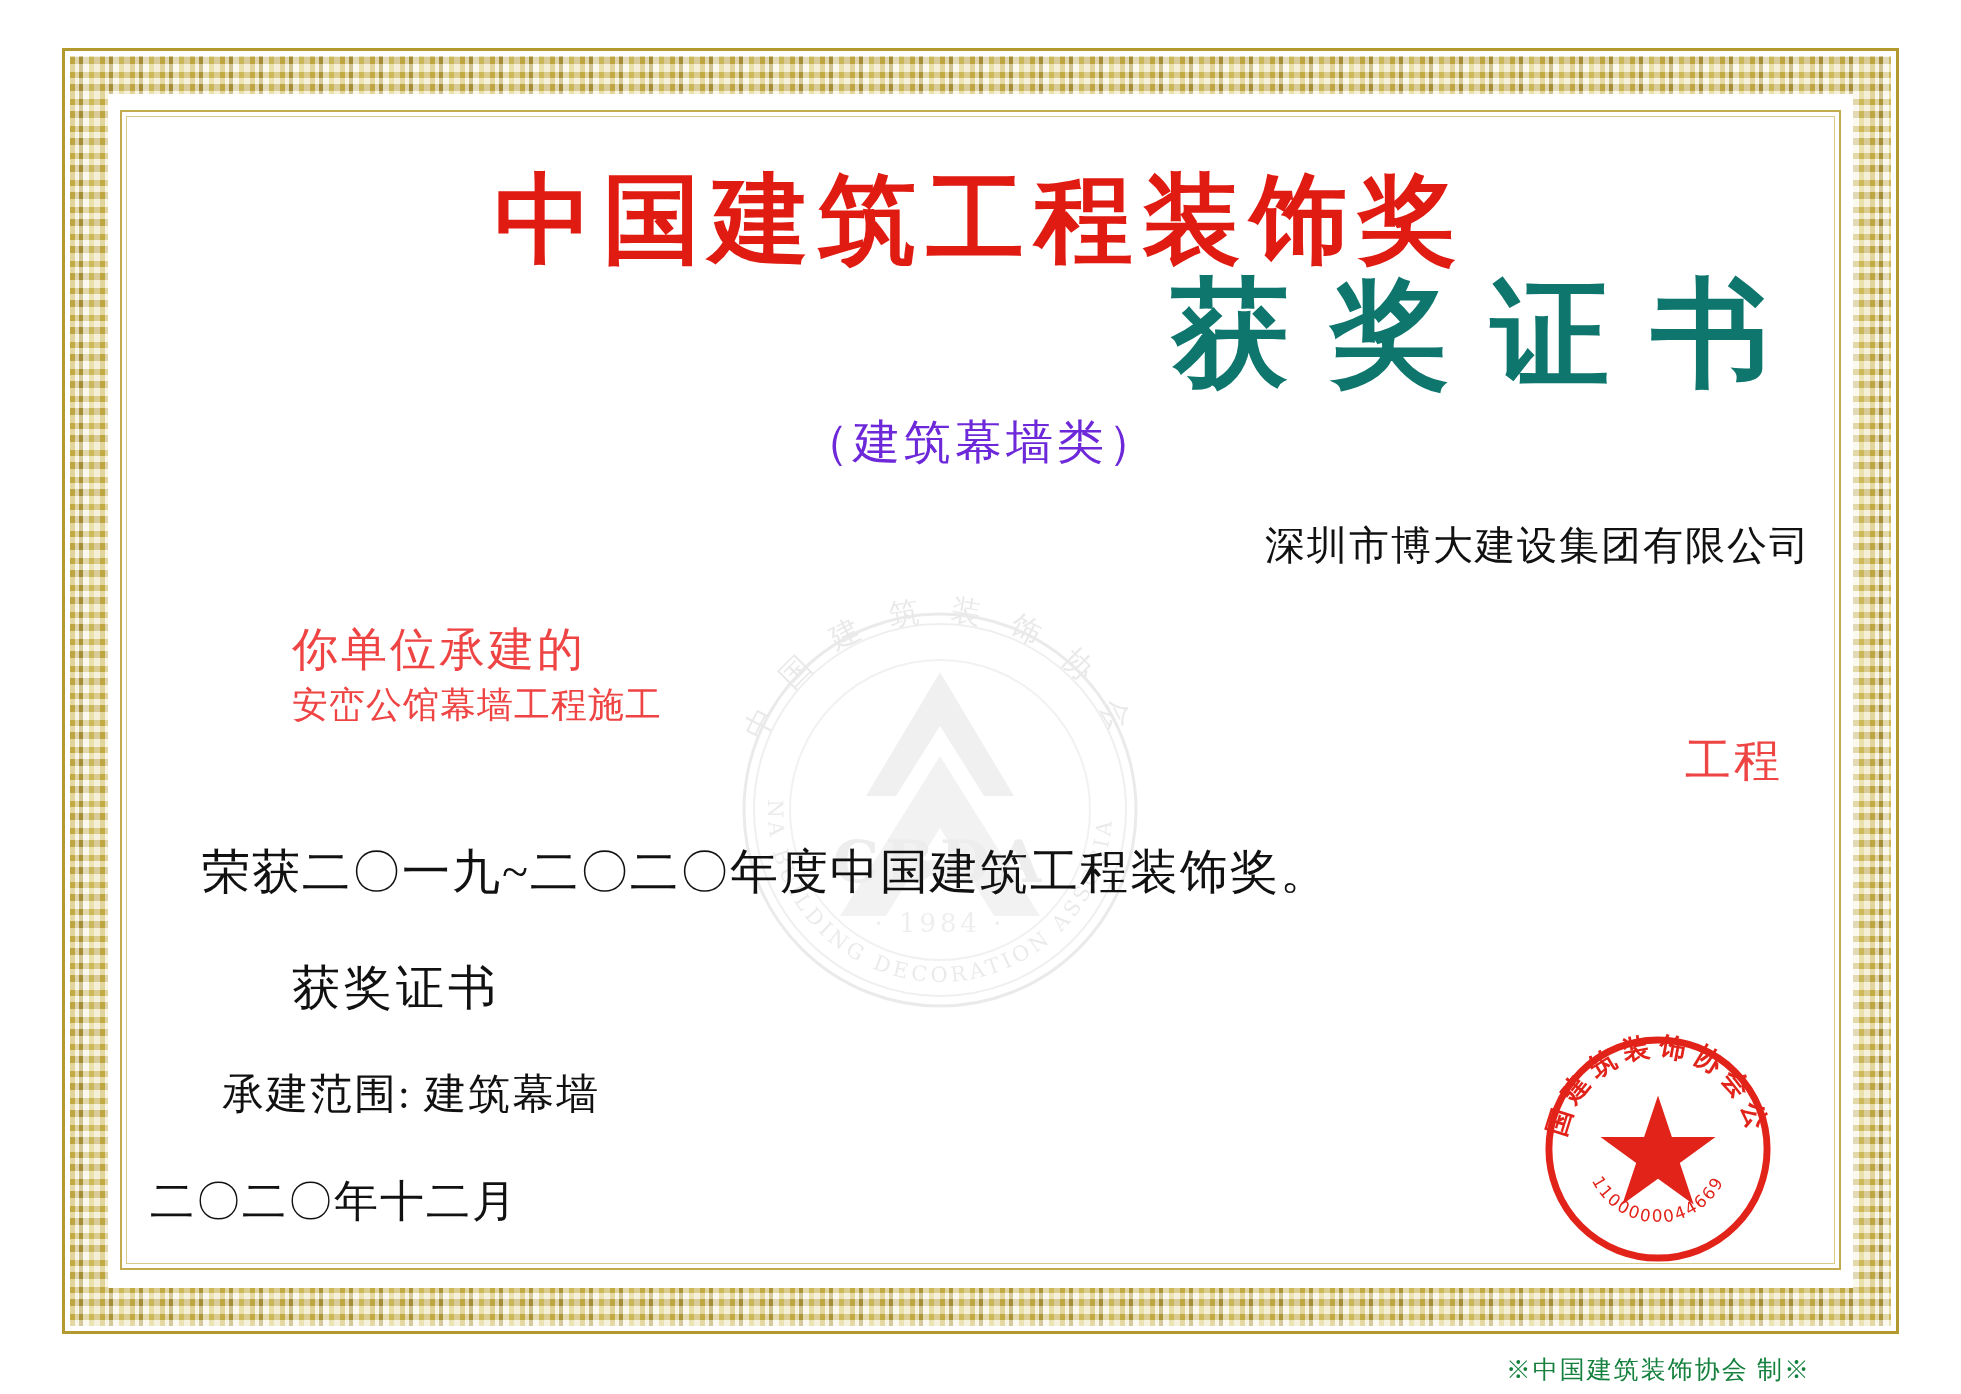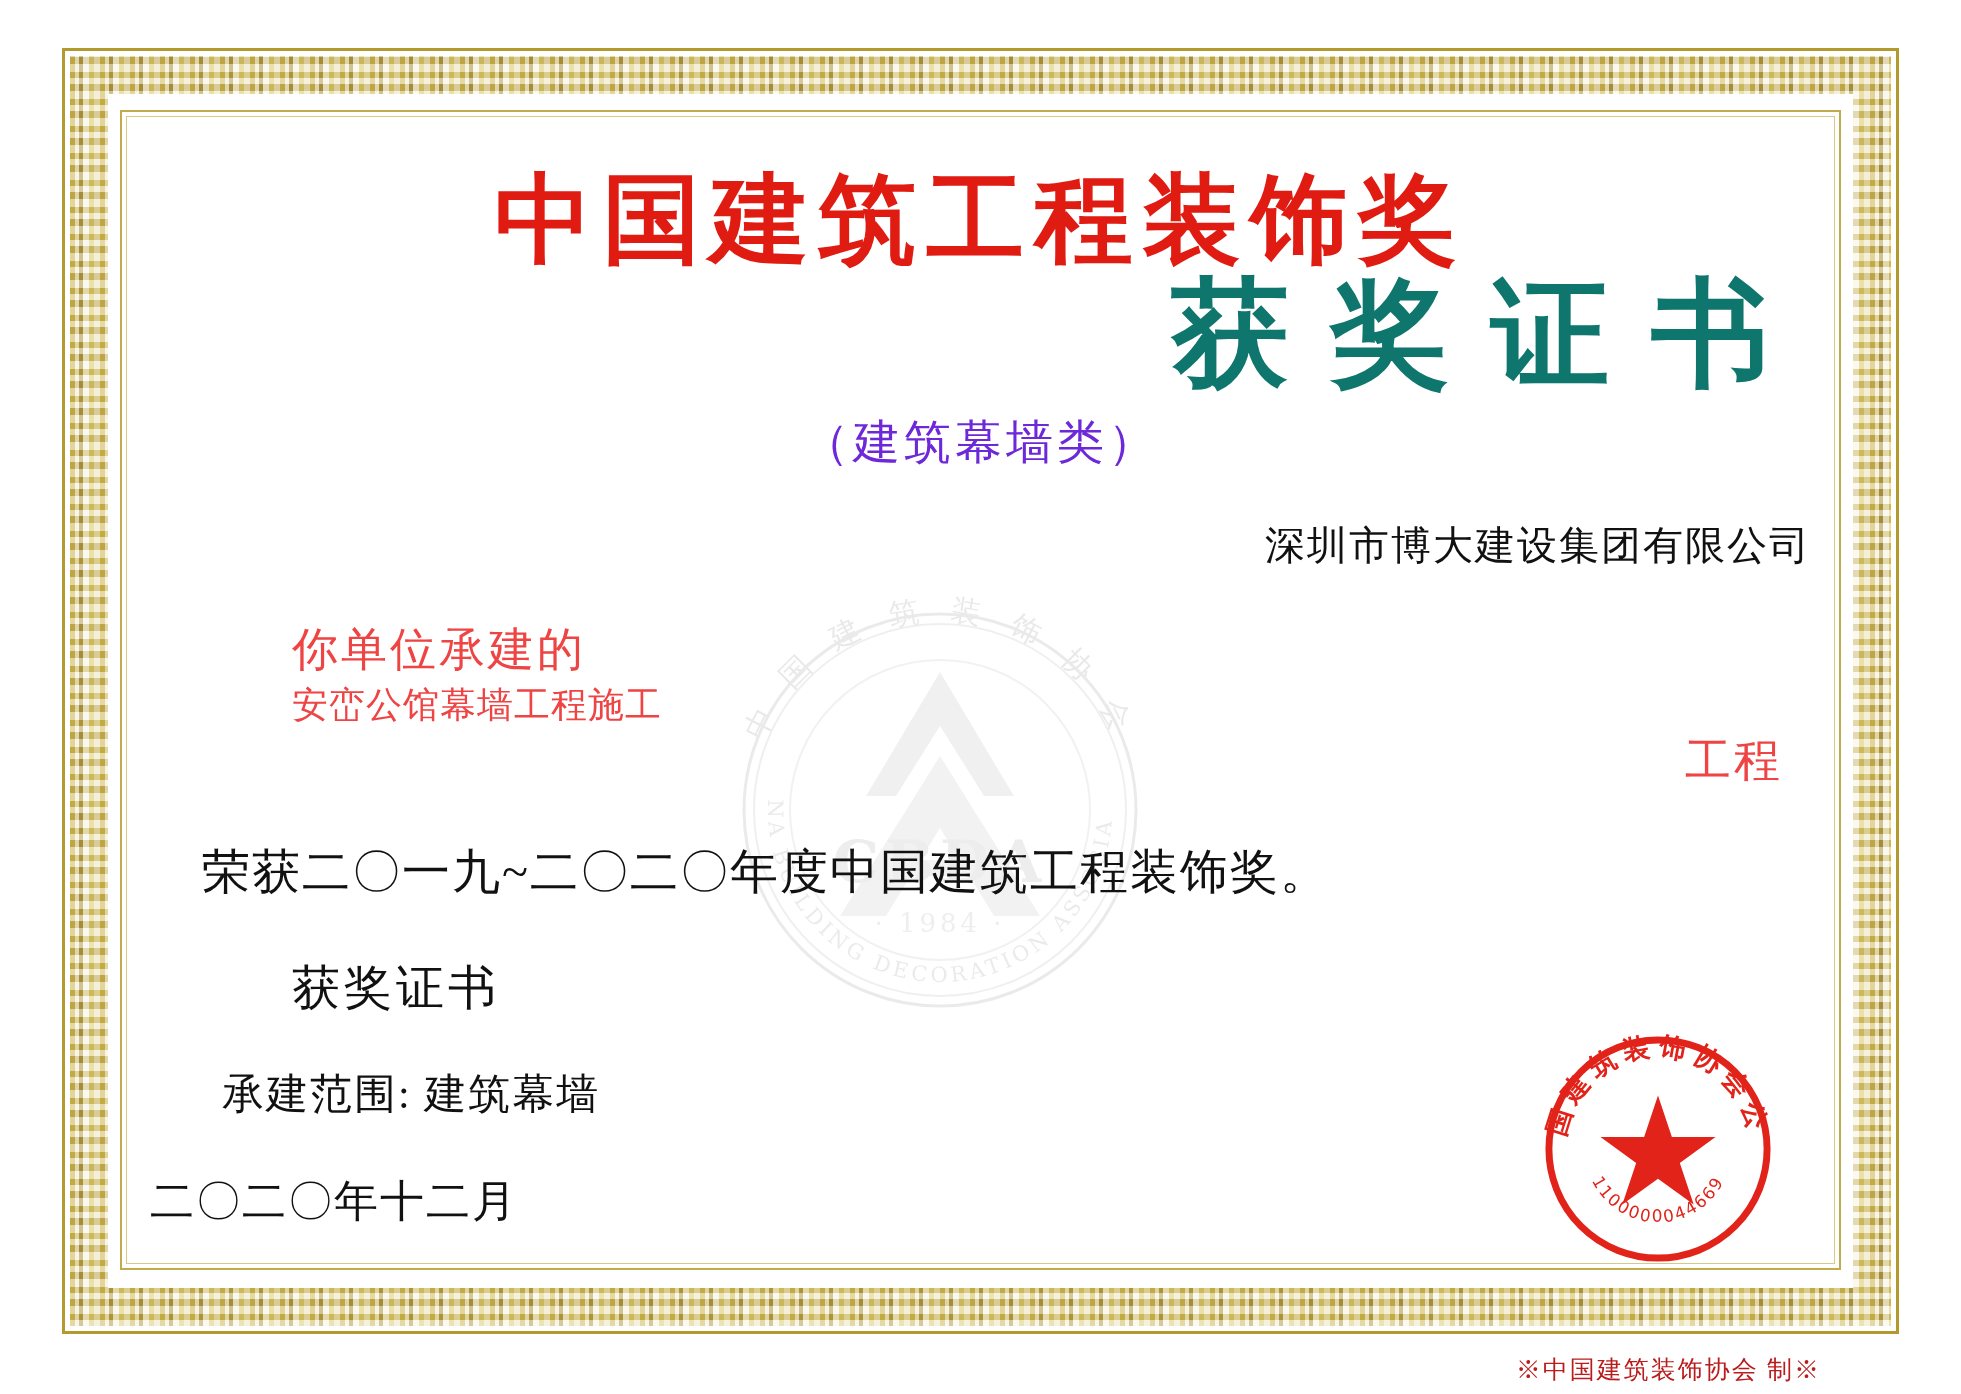--- a/index.html
+++ b/index.html
@@ -220,24 +220,24 @@
     position: absolute;
     right: 184px;
     bottom: 126px;
     width: 238px;
     height: 238px;
     pointer-events: none;
   }
 
   .footer-note {
     position: absolute;
-    right: 140px;
+    right: 150px;
     bottom: 8px;
     font-size: 25px;
-    color: #b91c1c;
+    color: #15803d;
     letter-spacing: 2px;
   }
 </style>
 </head>
 <body>
 
 <div class="certificate">
 
   <div class="border-outer"></div>
   <div class="border-band"></div>

